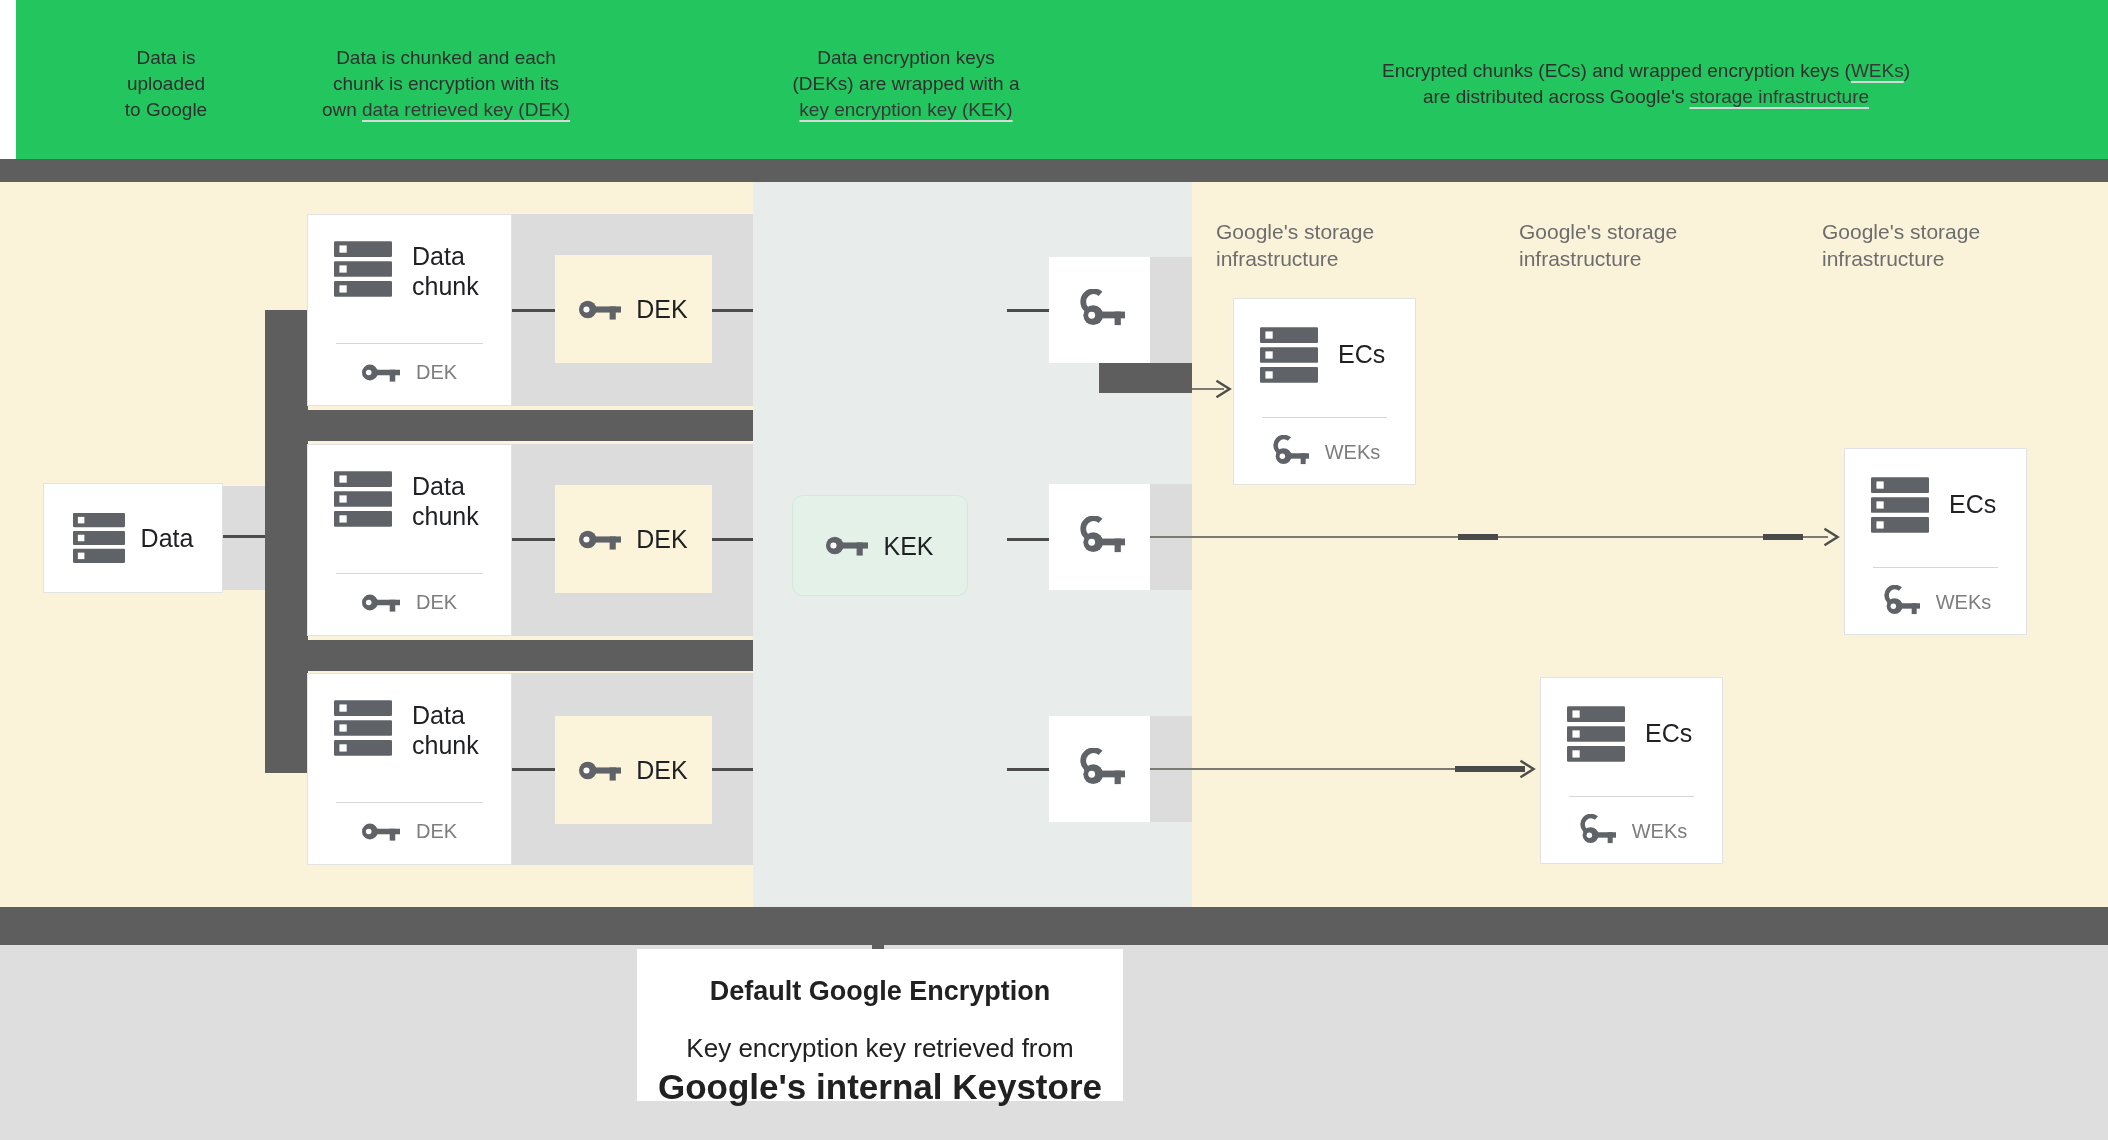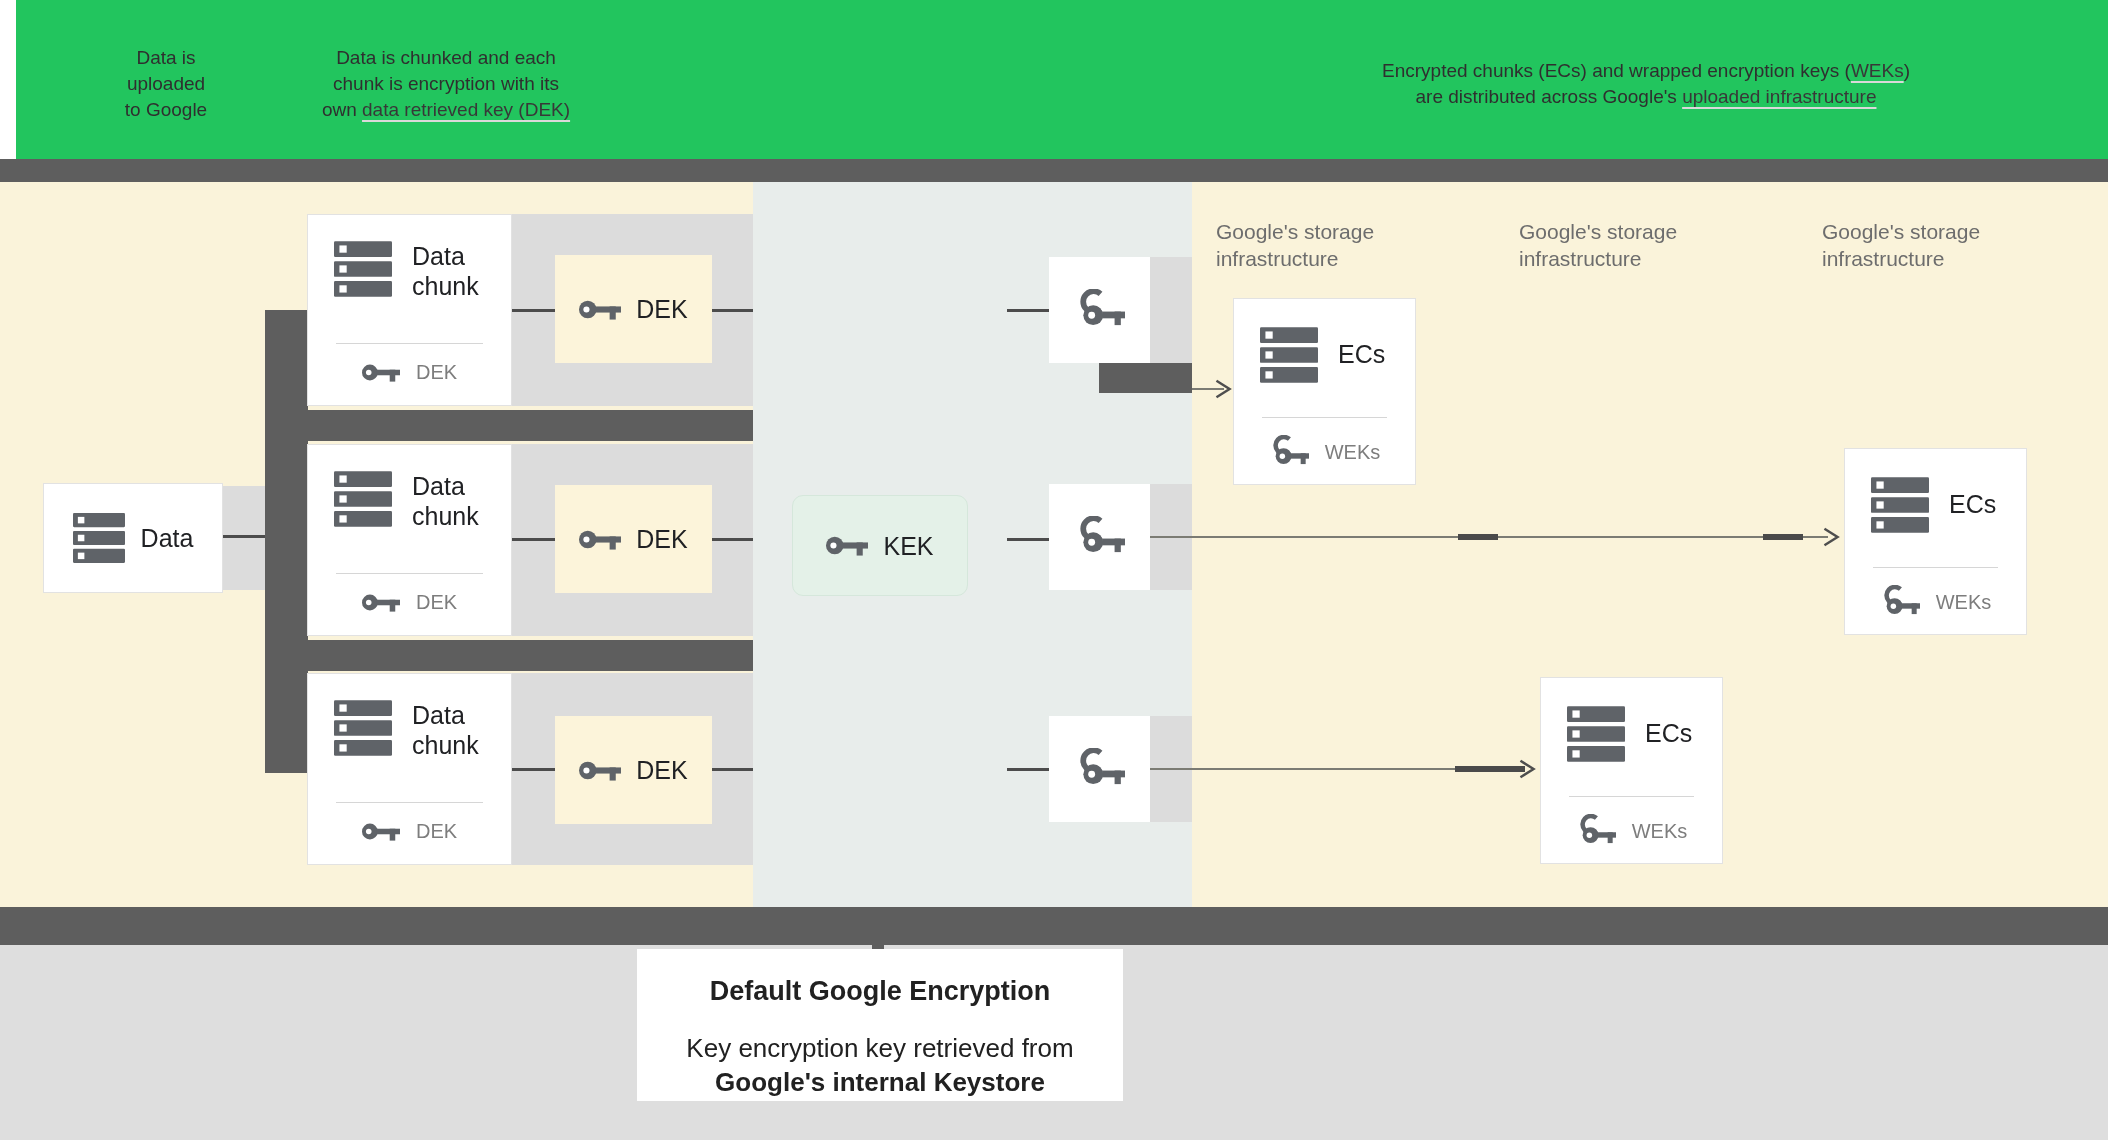--- a/index.html
+++ b/index.html
@@ -39,21 +39,21 @@
   
   .aline{position:absolute;height:2px;background:#7b7b73;}
   .adash{position:absolute;height:6px;background:#4a4a4a;}
   .chev{position:absolute;}
 
   
   .footer-bg{left:0;top:945px;width:2108px;height:195px;background:#dedede;}
   .caption-box{left:637px;top:949px;width:486px;height:152px;background:#ffffff;text-align:center;color:#212121;}
   .caption-box .t{font-size:27px;font-weight:bold;padding-top:27px;}
   .caption-box .l1{font-size:26px;padding-top:26px;}
-  .caption-box .l2{font-size:26px;font-weight:bold;padding-top:3px;}
+  .caption-box .l2{font-size:35px;font-weight:bold;padding-top:3px;}
 
   svg .ic{fill:#5f6368;}
 </style>
 </head>
 <body>
 
 <svg width="0" height="0" style="position:absolute" aria-hidden="true">
   <defs>
     <symbol id="i-db" viewBox="0 0 48 46">
       <rect class="ic" x="0" y="0" width="48" height="13" rx="1"></rect>
@@ -88,23 +88,28 @@
     <div class="cap" style="left:55px;width:190px;">
       <div>Data is</div>
       <div>uploaded</div>
       <div>to Google</div>
     </div>
     <div class="cap" style="left:235px;width:390px;">
       <div>Data is chunked and each</div>
       <div>chunk is encryption with its</div>
       <div><span>own </span><span class="lnk">data retrieved key (DEK)</span></div>
     </div>
+    <div class="cap" style="left:735px;width:310px;">
+      <div>Data encryption keys</div>
+      <div>(DEKs) are wrapped with a</div>
+      <div><span class="lnk">key encryption key (KEK)</span></div>
+    </div>
     <div class="cap" style="left:1285px;top:58px;width:690px;">
       <div><span>Encrypted chunks (ECs) and wrapped encryption keys (</span><span class="lnk">WEKs</span><span>)</span></div>
-      <div><span>are distributed across Google's </span><span class="lnk">uploaded infrastructure</span></div>
+      <div><span>are distributed across Google's </span><span class="lnk">storage infrastructure</span></div>
     </div>
   </div>
 
   <div class="abs band" style="left:0;top:159px;width:2108px;height:23px;"></div>
 
   <div class="abs stage">
 
     <div class="abs zone z-yellow" style="left:0;width:753px;"></div>
     <div class="abs zone z-mid" style="left:753px;width:439px;"></div>
     <div class="abs zone z-yellow" style="left:1192px;width:916px;"></div>

